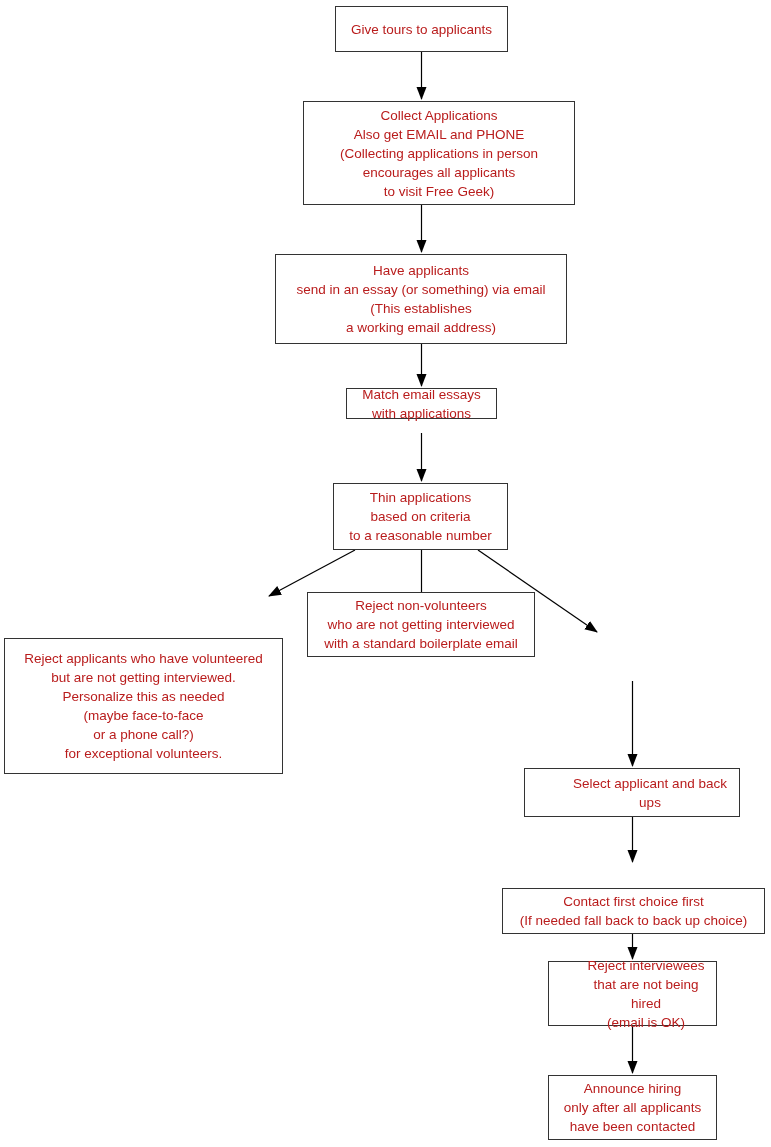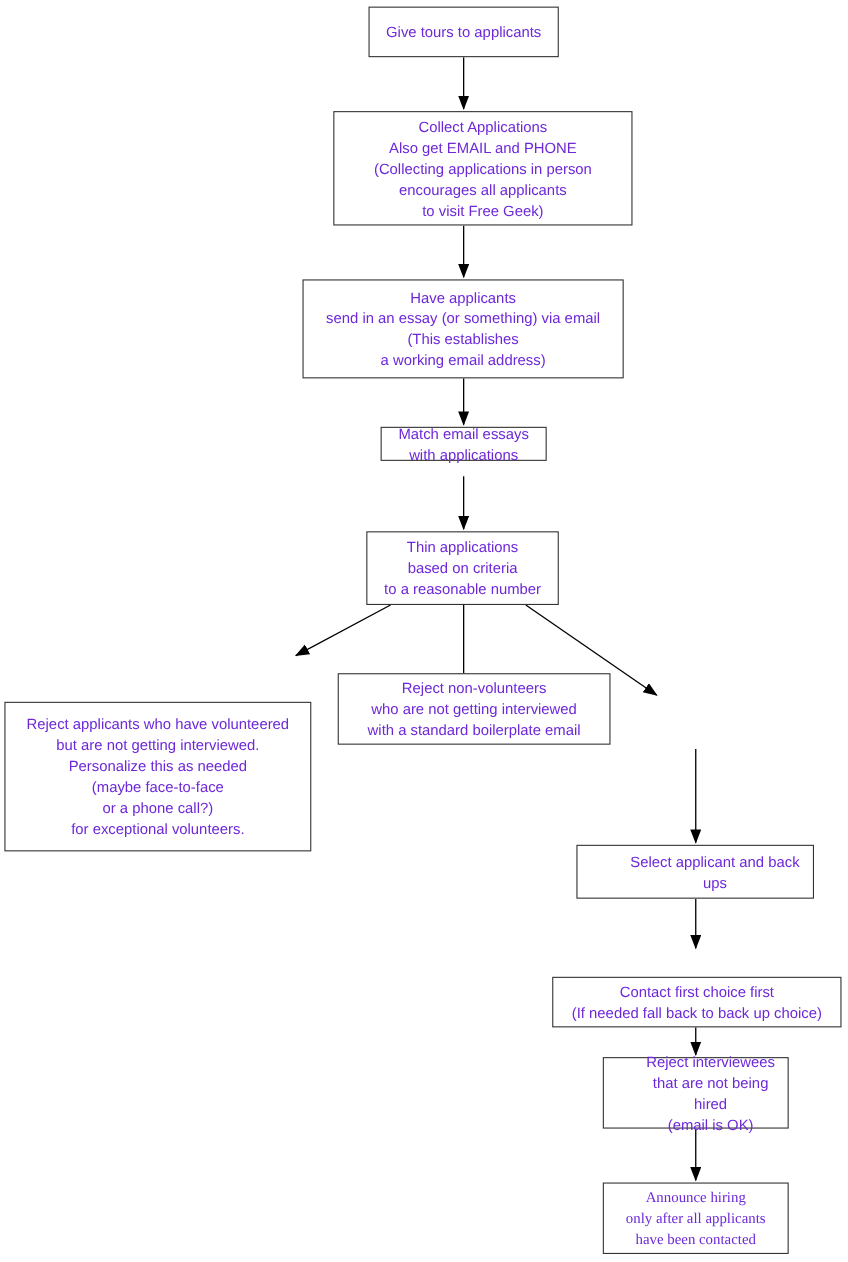--- a/index.html
+++ b/index.html
@@ -27,21 +27,21 @@
     box-sizing: border-box;
     background: #ffffff;
     border: 1.4px solid #333333;
     display: flex;
     align-items: center;
     justify-content: center;
     text-align: center;
     white-space: pre-line;
     font-size: 13.5px;
     line-height: 19px;
-    color: #6d28d9;
+    color: #b91c1c;
     padding: 2px 4px;
   }
 </style>
 </head>
 <body>
 
 <div class="canvas">
 
   <svg class="edges" viewBox="0 0 771 1147" xmlns="http://www.w3.org/2000/svg">
     <defs>
@@ -82,31 +82,31 @@
 based on criteria
 to a reasonable number</div>
 
   <div class="node" style="left:4px;   top:598px;  width:279px; height:136px;margin-top:40px;">Reject applicants who have volunteered
 but are not getting interviewed.
 Personalize this as needed
 (maybe face-to-face
 or a phone call?)
 for exceptional volunteers.</div>
 
-  <div class="node" style="left:307px; top:612px;  width:248px; height:65px;">Reject non-volunteers
+  <div class="node" style="left:307px; top:592px;  width:228px; height:65px;">Reject non-volunteers
 who are not getting interviewed
 with a standard boilerplate email</div>
 
 
   <div class="node" style="left:524px; top:768px;  width:216px; height:49px;padding-left:40px;">Select applicant and back ups</div>
 
   <div class="node" style="left:502px; top:888px;  width:263px; height:46px;text-align:center;">Contact first choice first
 (If needed fall back to back up choice)</div>
 
   <div class="node" style="left:548px; top:961px;  width:169px; height:65px;padding-left:31px;">Reject interviewees
 that are not being hired
 (email is OK)</div>
 
-  <div class="node" style="left:548px; top:1075px; width:169px; height:65px;font-family:Liberation Serif, serif;">Announce hiring
+  <div class="node" style="left:548px; top:1075px; width:169px; height:65px;">Announce hiring
 only after all applicants
 have been contacted</div>
 
 </div>
 
 </body></html>

